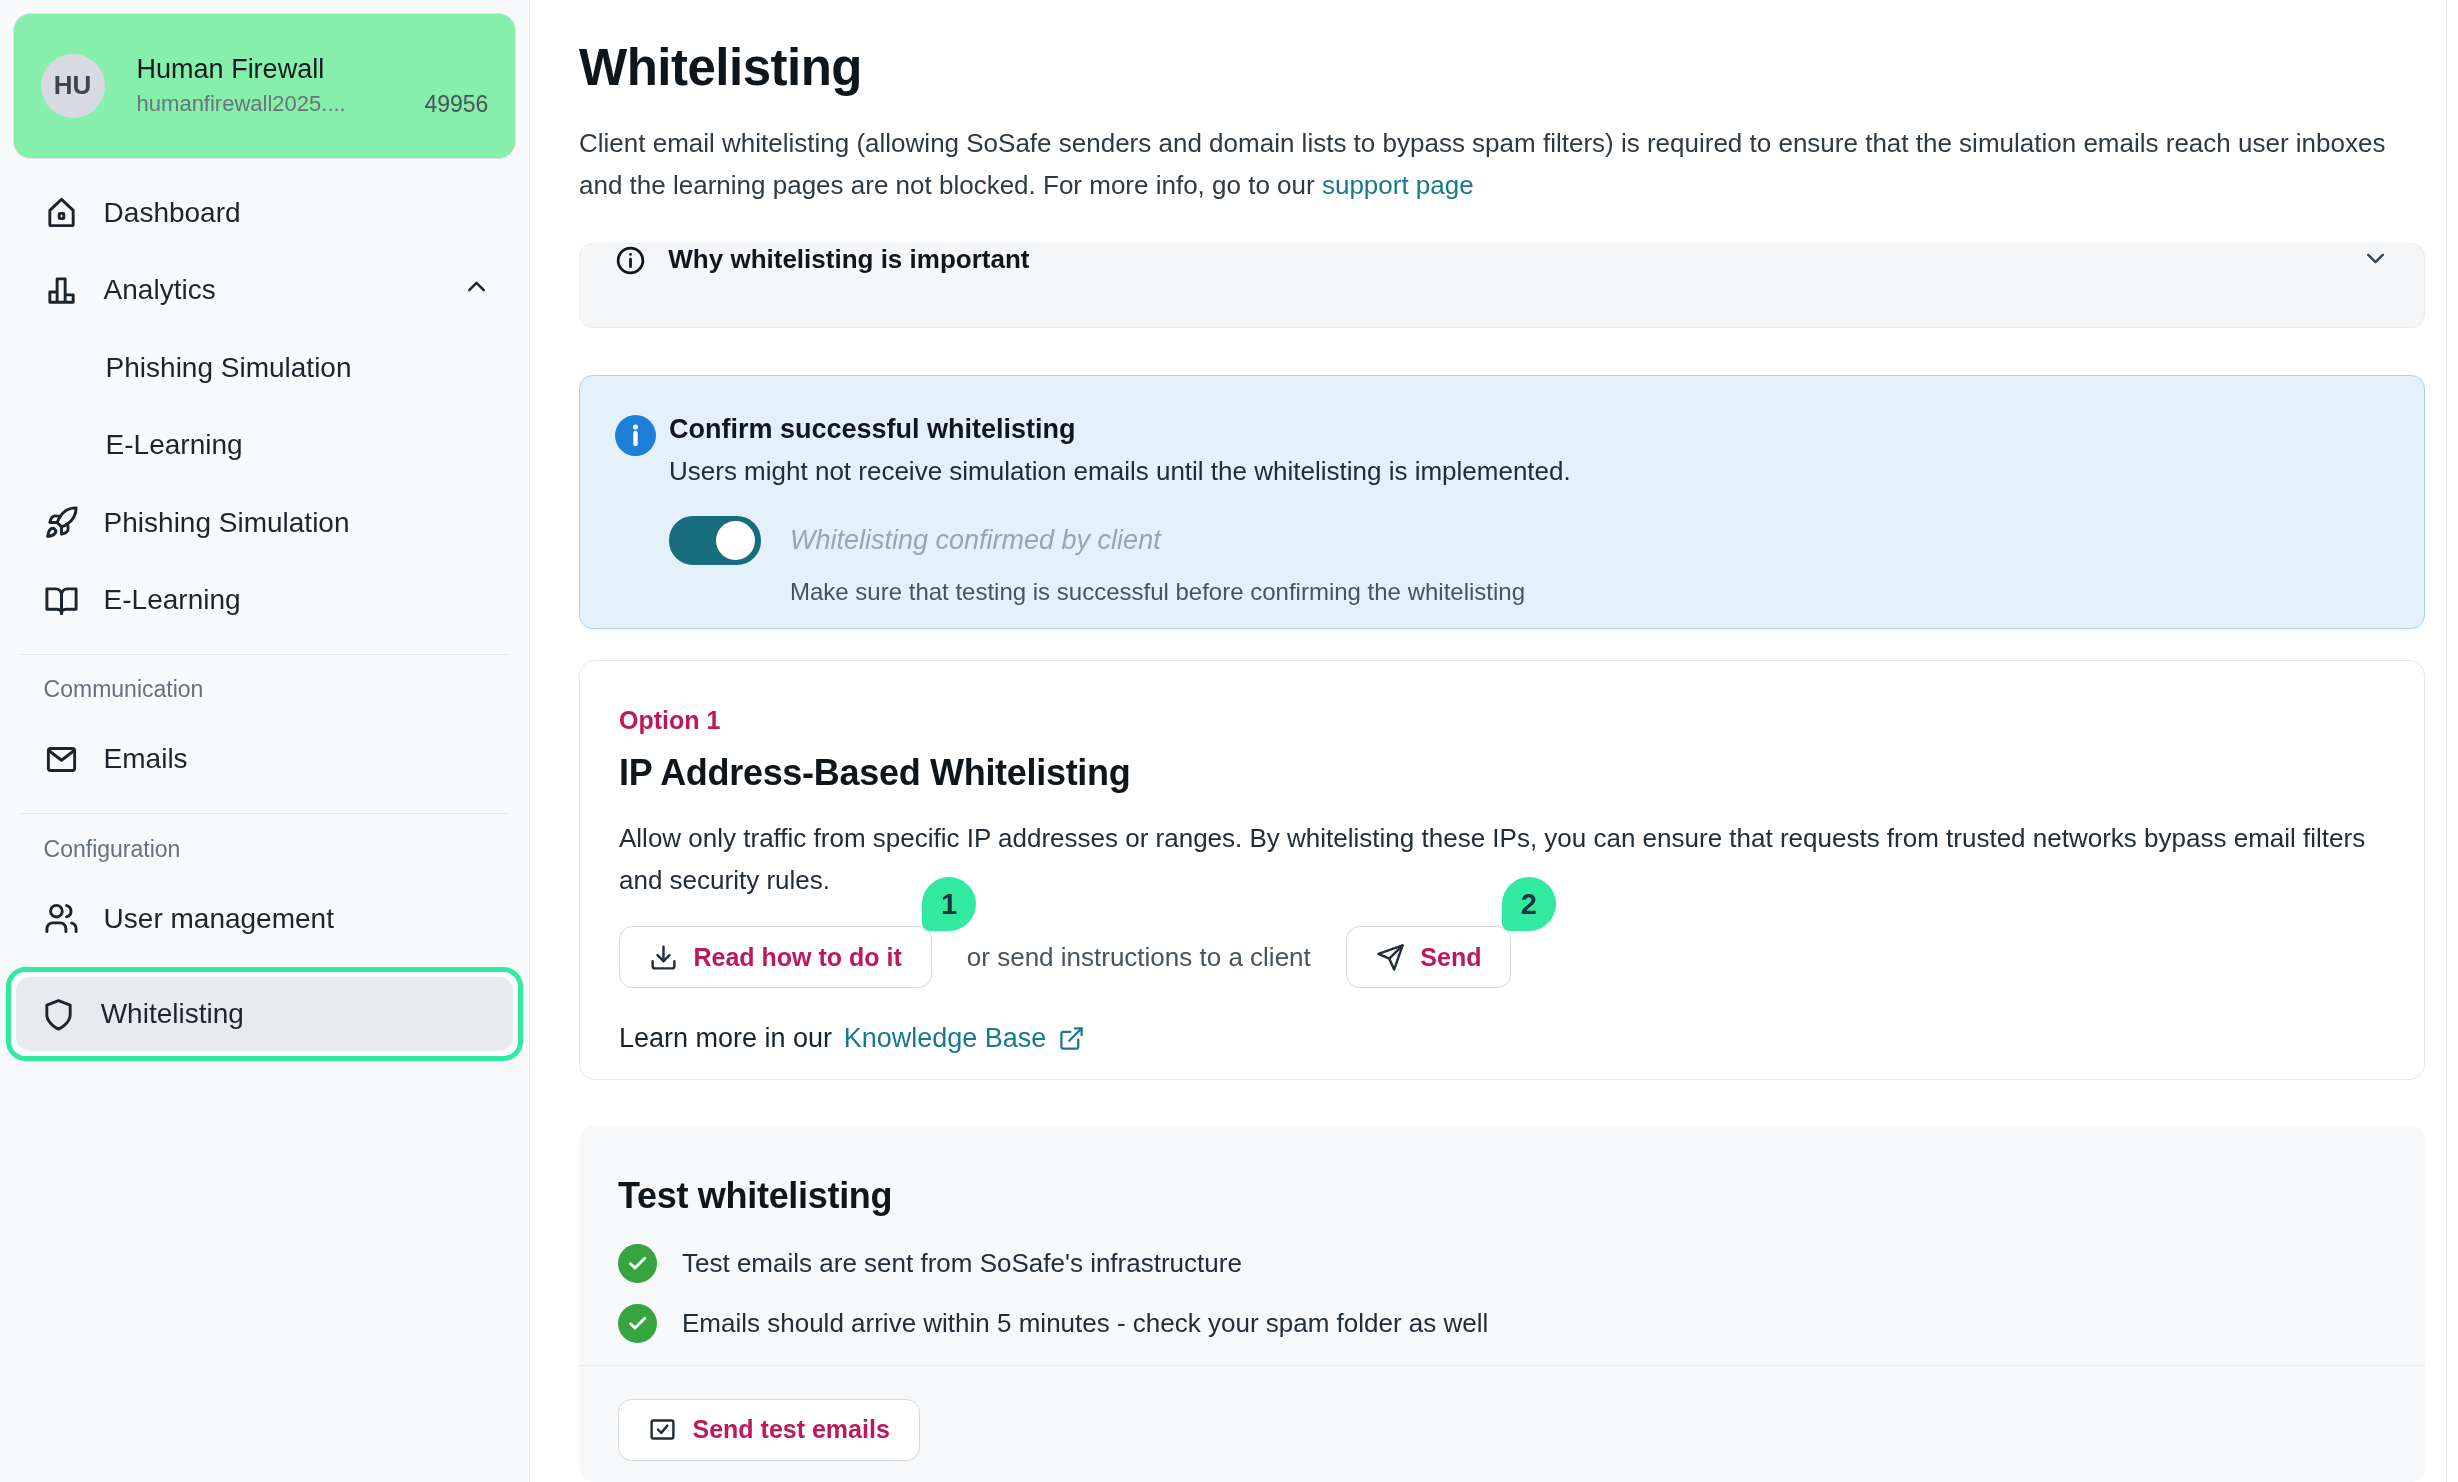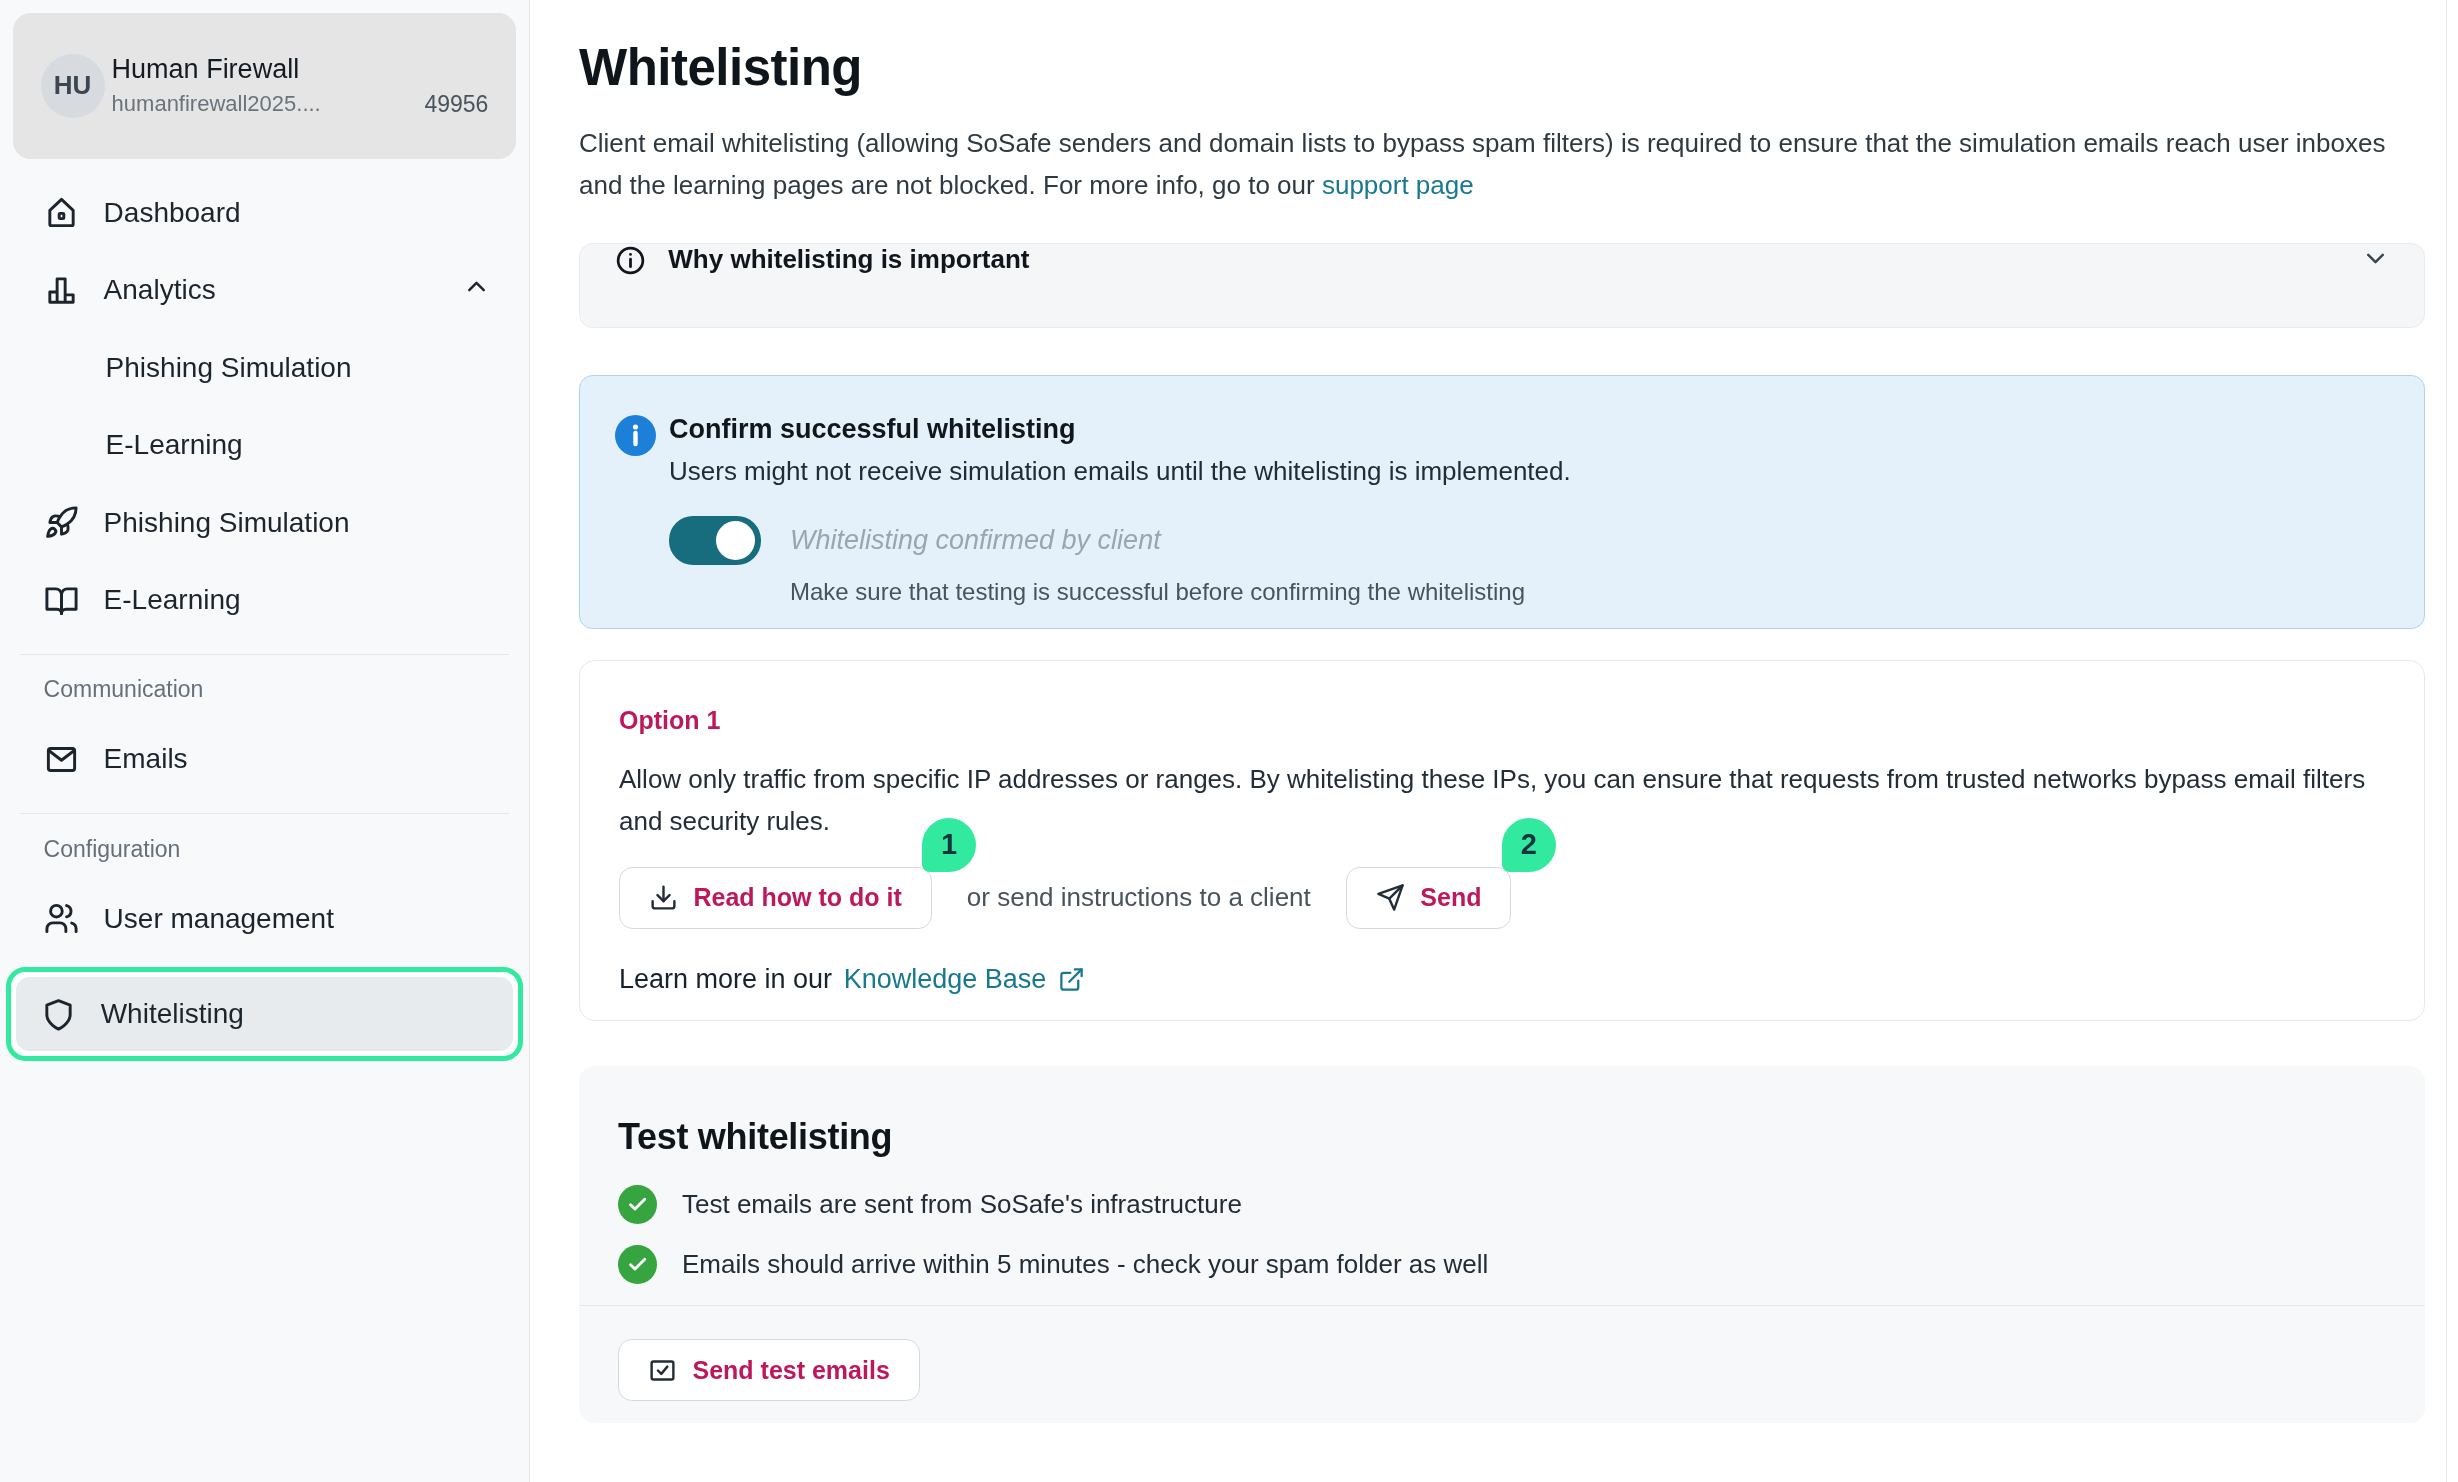--- a/index.html
+++ b/index.html
@@ -13,22 +13,22 @@
 
   
   .sidebar {
     width:530px; flex:0 0 530px; height:100%;
     background:var(--sidebar_bg,#f8f9fb);
     border-right:1px solid #e4e7ea;
     padding:12.6px 12.6px 0 12.6px;
   }
   .account-card {
     height:146px; border-radius:17.5px;
-    background:#e5e5e5; border:1px solid #e3e5e8;
-    display:flex; align-items:center; gap:7px; padding:0 27px;
+    background:#86efac; border:1px solid #e3e5e8;
+    display:flex; align-items:center; gap:32px; padding:0 27px;
   }
   .avatar {
     width:64px; height:64px; border-radius:50%; background:#d7dbdf;
     display:flex; align-items:center; justify-content:center;
     font-size:26px; font-weight:700; color:#3c4650; flex:0 0 64px;
   }
   .account-meta { flex:1; min-width:0; }
   .account-name { font-size:27px; font-weight:500; color:#141b22; margin-bottom:6px; }
   .account-sub-row { display:flex; align-items:center; }
   .account-sub { font-size:22px; color:#6a737c; flex:1; white-space:nowrap; overflow:hidden; }
@@ -318,20 +318,21 @@
               </div>
               <div class="toggle-label">Whitelisting confirmed by client</div>
             </div>
             <div class="toggle-hint">Make sure that testing is successful before confirming the whitelisting</div>
           </div>
         </div>
       </div>
 
       <div class="option-card">
         <div class="eyebrow">Option 1</div>
+        <h2 class="card-h2">IP Address-Based Whitelisting</h2>
         <p class="card-body">Allow only traffic from specific IP addresses or ranges. By whitelisting these IPs, you can ensure that requests from trusted networks bypass email filters and security rules.</p>
 
         <div class="actions">
           <span class="btn-wrap">
             <button class="btn">
               <svg viewBox="0 0 24 24">
                   <path d="M21 15v4a2 2 0 0 1-2 2H5a2 2 0 0 1-2-2v-4"></path>
                   <polyline points="7 10 12 15 17 10"></polyline>
                   <line x1="12" y1="15" x2="12" y2="3"></line>
                 </svg>

